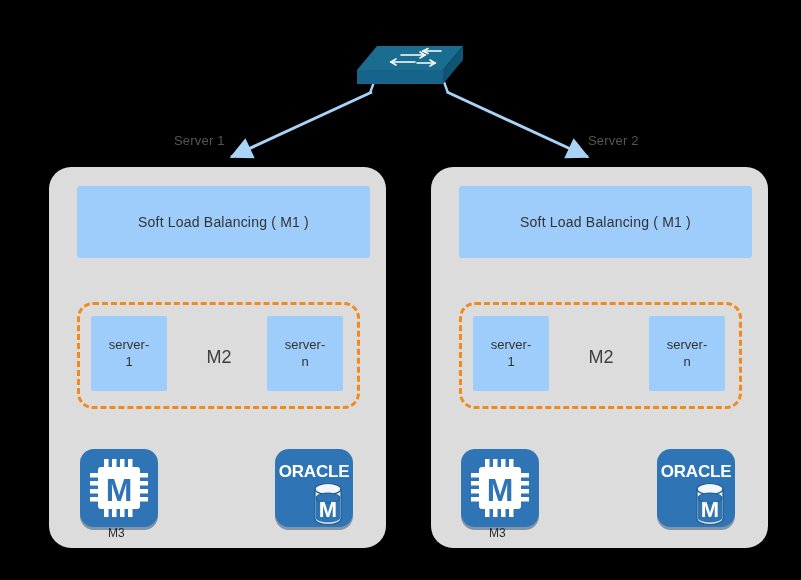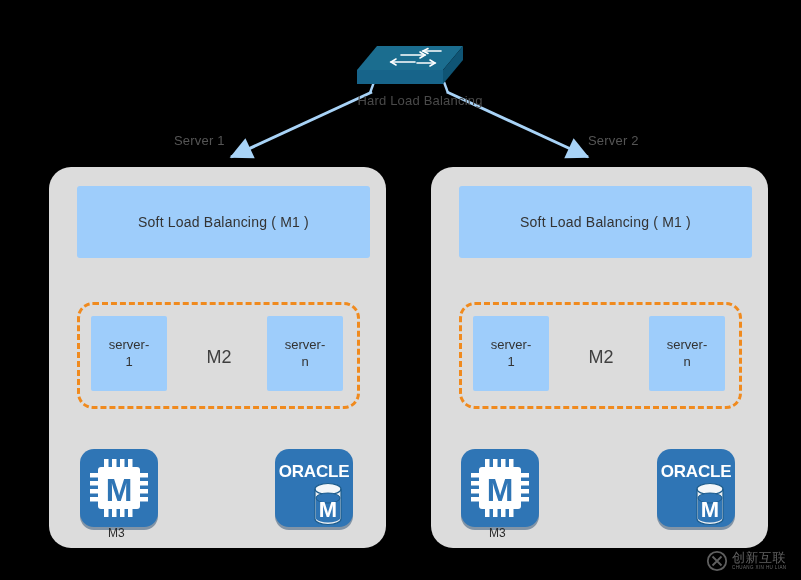--- a/index.html
+++ b/index.html
@@ -262,21 +262,20 @@
         <path d="M41,15 L36,18 L41,21"></path>
         <path d="M46,11 L70,11"></path>
         <path d="M65,8 L70,11 L65,14"></path>
         <path d="M62,19 L80,19"></path>
         <path d="M75,16 L80,19 L75,22"></path>
         <path d="M68,7 L86,7"></path>
         <path d="M73,4.5 L68,7 L73,9.5"></path>
       </g>
     </svg>
   </div>
-  <div class="switch-label">Hard Load Balancing</div>
 
   <div class="server-caption" id="cap-s1">Server 1</div>
   <div class="server-caption" id="cap-s2">Server 2</div>
 
   <div class="slb" id="slb-1">
     <span class="slb-text">Soft Load Balancing ( M1 )</span>
   </div>
   <div class="slb" id="slb-2">
     <span class="slb-text">Soft Load Balancing ( M1 )</span>
   </div>
@@ -390,24 +389,14 @@
         <path d="M41,49 A13,5.5 0 0 0 65,49 L65,70 A13,5.5 0 0 1 41,70 Z" fill="#2f75b5"></path>
         <ellipse cx="53" cy="49" rx="12" ry="5" fill="#2f75b5" stroke="#1d5c8c" stroke-width="1"></ellipse>
       </g>
       <text x="53" y="68" text-anchor="middle" font-family="'Liberation Sans', sans-serif" font-size="22" font-weight="bold" fill="#ffffff">M</text>
     </svg>
   </div>
 
   <div class="m3-label" id="m3-1">M3</div>
   <div class="m3-label" id="m3-2">M3</div>
 
-  <div id="watermark">
-    <svg width="22" height="22" viewBox="0 0 22 22">
-      <circle cx="11" cy="11" r="9.2" fill="none" stroke="#9a9a9a" stroke-width="1.8"></circle>
-      <path d="M6.5,6.5 L15.5,15.5 M15.5,6.5 L6.5,15.5" stroke="#9a9a9a" stroke-width="1.8"></path>
-    </svg>
-    <div class="wm-texts">
-      <span class="wm-cn">创新互联</span>
-      <span class="wm-en">CHUANG XIN HU LIAN</span>
-    </div>
-  </div>
 
 </div>
 
 </body></html>

